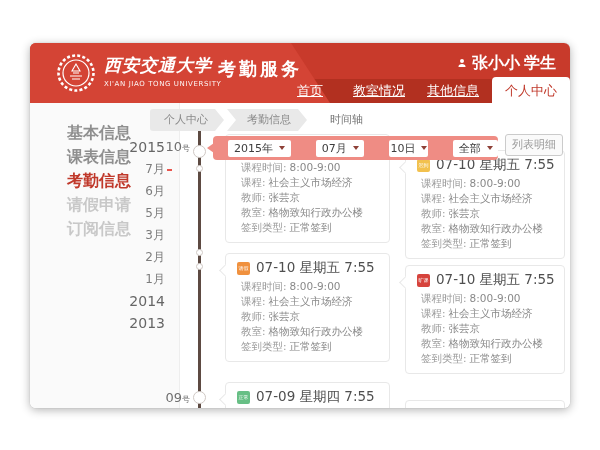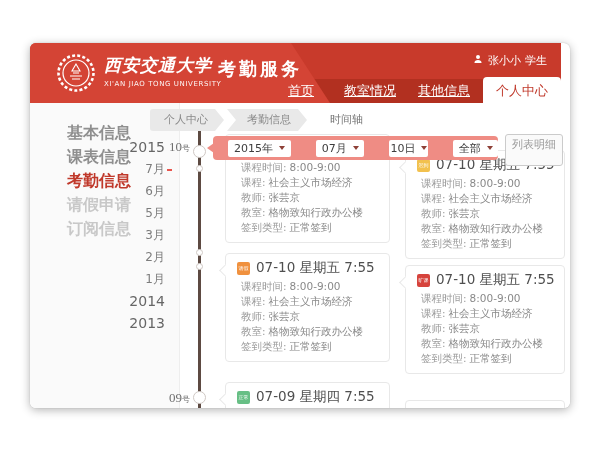--- a/index.html
+++ b/index.html
@@ -3,34 +3,34 @@
 <meta charset="utf-8">
 <style>
   * { box-sizing: border-box; margin: 0; padding: 0; }
   html,body { width:600px; height:450px; background:#fff; overflow:hidden;
     font-family:"DejaVu Sans","Liberation Sans",sans-serif; }
   .app { position:absolute; left:30px; top:43px; width:540px; height:365px;
     border-radius:6px; overflow:hidden; background:#fff;
     box-shadow:0 2px 10px rgba(0,0,0,.30), 0 0 1px rgba(0,0,0,.25); }
 
   
-  .hdr { position:absolute; top:0; left:0; right:9px; height:60px; background:#c83a2b; }
+  .hdr { position:absolute; top:0; left:0; right:0; height:60px; background:#c83a2b; }
   .hdr-strip { position:absolute; left:0; right:0; bottom:0; height:24px; background:#b23020; }
   .hdr-light { position:absolute; top:0; left:0; width:300px; height:60px; background:#d44435;
     clip-path:polygon(0 0, 87% 0, 100% 100%, 0 100%); }
   .logo { position:absolute; left:26px; top:10px; width:40px; height:40px; z-index:3; }
   .uni-cn { position:absolute; left:74px; top:11px; z-index:3; color:#fff;
     font-family:"DejaVu Serif","Liberation Serif",serif; font-style:italic; font-weight:bold;
     font-size:17px; letter-spacing:1px; white-space:nowrap; }
   .uni-en { position:absolute; left:74px; top:37px; z-index:3; color:#fff; font-size:7px;
     letter-spacing:.6px; white-space:nowrap; opacity:.95; }
   .app-title { position:absolute; left:188px; top:14px; z-index:3; color:#fff; font-size:18px;
     font-weight:bold; letter-spacing:3px; white-space:nowrap; }
-  .user { position:absolute; right:14px; top:10px; z-index:4; color:#fff; font-size:11px;
-    display:flex; align-items:center; gap:4px; white-space:nowrap; }
+  .user { position:absolute; right:14px; top:10px; z-index:4; color:#fff; font-size:16px;
+    display:flex; align-items:center; gap:4px; white-space:nowrap;font-weight:bold; }
   .navbar { position:absolute; right:0; bottom:0; left:0; height:26px; z-index:4;
     display:flex; justify-content:flex-end; align-items:flex-end; }
   .nav-item { color:#fff; font-size:13px; line-height:24px; margin-right:30px; cursor:pointer;text-decoration:underline; }
   .nav-item.n2 { margin-right:22px; } .nav-item.n3 { margin-right:13px; }
   .nav-tab { background:#fff; color:#c0392b; font-size:13px; height:26px; line-height:27px;
     padding:0 13px; border-radius:4px 4px 0 0; margin-right:0; cursor:pointer; }
 
   
   .content { position:absolute; top:60px; left:0; right:0; bottom:0; background:#fff; }
   .panel { position:absolute; left:0; top:0; width:150px; bottom:0; background:#fafafa;
@@ -52,34 +52,34 @@
   .mnav { position:absolute; left:98px; top:33px; width:37px; text-align:right; z-index:2; }
   .mnav div { font-size:12px; line-height:22px; color:#7c7c7c; cursor:pointer; white-space:nowrap; }
   .mnav div.year { font-size:14px; color:#666; }
   .m-tick { position:absolute; left:137px; top:66px; width:5px; height:2px; background:#e8554d; }
 
   .tline { position:absolute; left:168px; top:20px; bottom:0; width:3px; background:#5d4a42; }
   .node { position:absolute; background:#fff; border:1px solid #cfc8c4; border-radius:50%; z-index:2; }
   .node.big { width:13px; height:13px; left:163px; }
   .node.small { width:7px; height:7px; left:166px; }
   .dlab { position:absolute; left:118px; width:42px; text-align:right; font-size:13px;
-    color:#6f6f6f; line-height:14px; white-space:nowrap;font-family:Liberation Serif, serif; }
+    color:#6f6f6f; line-height:14px; white-space:nowrap; }
   .dlab .sfx { font-size:8px; }
 
   .bubble { position:absolute; left:183px; top:33px; width:285px; height:24px; background:#ef8c84;
     border-radius:4px; z-index:6; display:flex; align-items:center; padding-left:15px; gap:25px; }
   .bubble::before { content:""; position:absolute; left:-6px; top:7px; width:0; height:0;
     border-top:5px solid transparent; border-bottom:5px solid transparent;
     border-right:7px solid #ef8c84; }
   .dd { height:17px; background:#fff; border-radius:2px; display:flex; align-items:center;
     justify-content:center; gap:6px; font-size:11px; color:#3d3d3d; cursor:pointer; white-space:nowrap; }
   .dd-arrow { width:0; height:0; border-left:3.5px solid transparent;
     border-right:3.5px solid transparent; border-top:4.5px solid #8e4037; }
 
-  .btn-list { position:absolute; left:475px; top:31px; width:58px; height:32px; background:#fafafa;
+  .btn-list { position:absolute; left:475px; top:31px; width:58px; height:22px; background:#fafafa;
     border:1px solid #cbcbcb; border-radius:3px; font-size:11px; color:#9a9a9a; text-align:center;
     line-height:20px; z-index:4; cursor:pointer; white-space:nowrap; }
 
   
   .card { position:absolute; width:165px; background:#fff; border:1px solid #e8e8e8;
     border-radius:4px; padding:6px 11px 7px; z-index:3; }
   .card.rcol { width:160px; }
   .card::before { content:""; position:absolute; left:-5px; top:12px; width:8px; height:8px;
     background:#fff; border-left:1px solid #e8e8e8; border-bottom:1px solid #e8e8e8;
     transform:rotate(45deg); }

